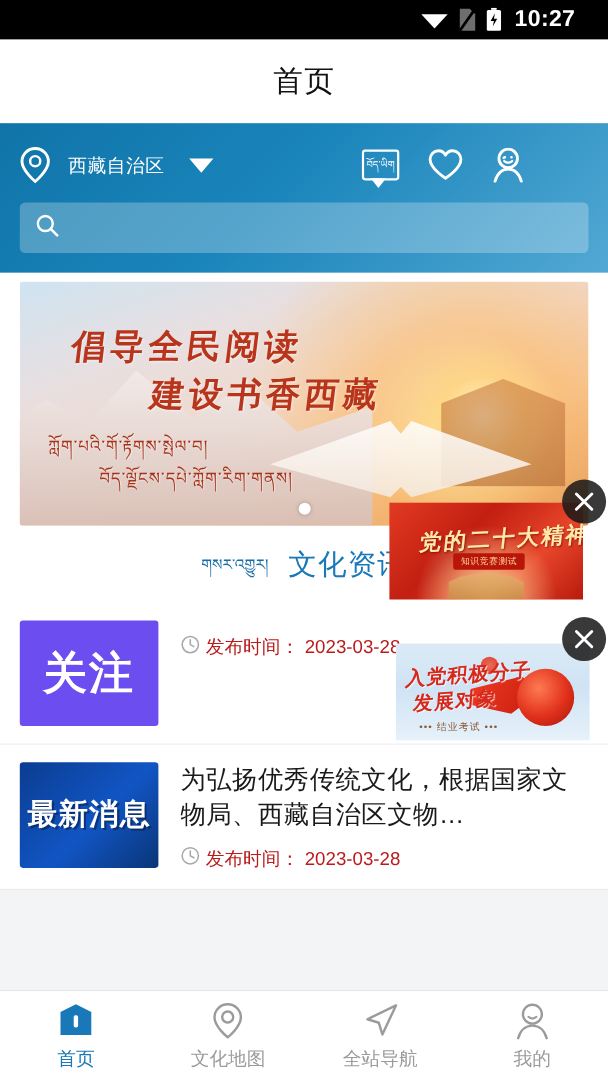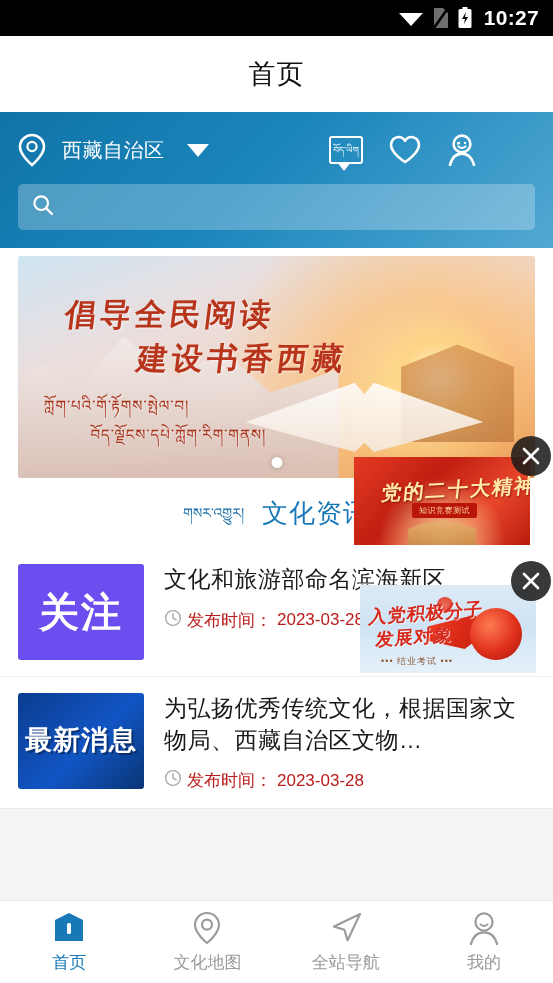--- a/index.html
+++ b/index.html
@@ -6,40 +6,40 @@
   html,body{
     width:553px; height:983px; overflow:hidden;
     font-family:"Liberation Sans","DejaVu Sans",sans-serif;
     background:#ffffff;
   }
   #app{ position:relative; width:553px; height:983px; overflow:hidden; background:#f3f4f6; }
 
   
   .statusbar{
     height:36px; background:#000; display:flex; align-items:center;
-    justify-content:flex-end; padding-right:14px; gap:9px;
+    justify-content:flex-end; padding-right:30px; gap:9px;
   }
   .sb-icon{ display:flex; align-items:center; }
   .sb-time{ color:#fff; font-size:21px; font-weight:bold; letter-spacing:.3px; margin-left:3px; }
 
   
   .titlebar{
     height:76px; background:#fff; display:flex; align-items:center;
     justify-content:center;
   }
   .titlebar h1{ font-size:27px; font-weight:500; color:#111; letter-spacing:1px; }
 
   
   .bluehead{
     background:linear-gradient(135deg,#1074a8 0%,#1a85bb 45%,#52a8d3 100%);
     padding:10px 18px 18px 18px;
   }
   .loc-row{ display:flex; align-items:center; height:56px; }
   .pin-wrap{ width:40px; display:flex; align-items:center; }
-  .loc-name{ color:#fff; font-size:20px; letter-spacing:.5px; margin-left:4px; }
+  .loc-name{ color:#fff; font-size:17px; letter-spacing:.5px; margin-left:4px; }
   .caret{
     width:0;height:0;border-left:11px solid transparent;border-right:11px solid transparent;
     border-top:13px solid #fff; margin-left:22px;
   }
   .head-icons{ margin-left:auto; display:flex; align-items:center; gap:26px; }
   .hi{ display:flex; align-items:flex-end; justify-content:center; cursor:pointer; }
   .tib-bubble{ position:relative; width:34px; height:28px; border:2.5px solid #fff; border-radius:3px;
     display:flex;align-items:center;justify-content:center; }
   .tib-bubble:after{ content:""; position:absolute; bottom:-9px; left:6px; width:0;height:0;
     border-left:7px solid transparent;border-right:7px solid transparent;border-top:9px solid #fff; }
@@ -304,21 +304,20 @@
   <div class="sec-head">
     <span class="sec-tib">གསར་འགྱུར།</span>
     <span class="sec-title">文化资讯</span>
   </div>
 
   <div class="newslist">
 
     <div class="news-item">
       <div class="thumb purple">关注</div>
       <div class="news-body">
-        <div class="news-title">文化和旅游部命名滨海新区</div>
         <div class="news-meta">
           <span>
             <svg width="18" height="18" viewBox="0 0 18 18">
               <circle cx="9" cy="9" r="7.4" fill="none" stroke="#a8a8a8" stroke-width="1.4"></circle>
               <path d="M9 4.6 V9 L12.2 10.8" fill="none" stroke="#a8a8a8" stroke-width="1.4" stroke-linecap="round"></path>
             </svg>
           </span>
           <span>发布时间：</span>
           <span>2023-03-28</span>
         </div>

